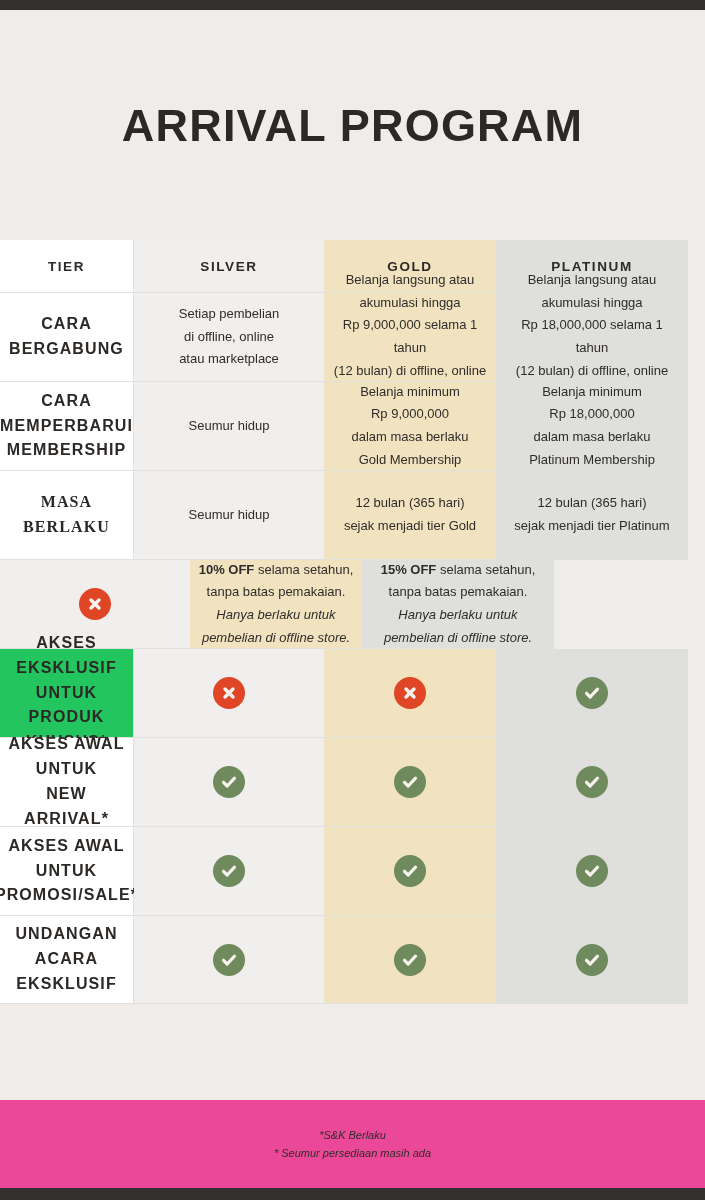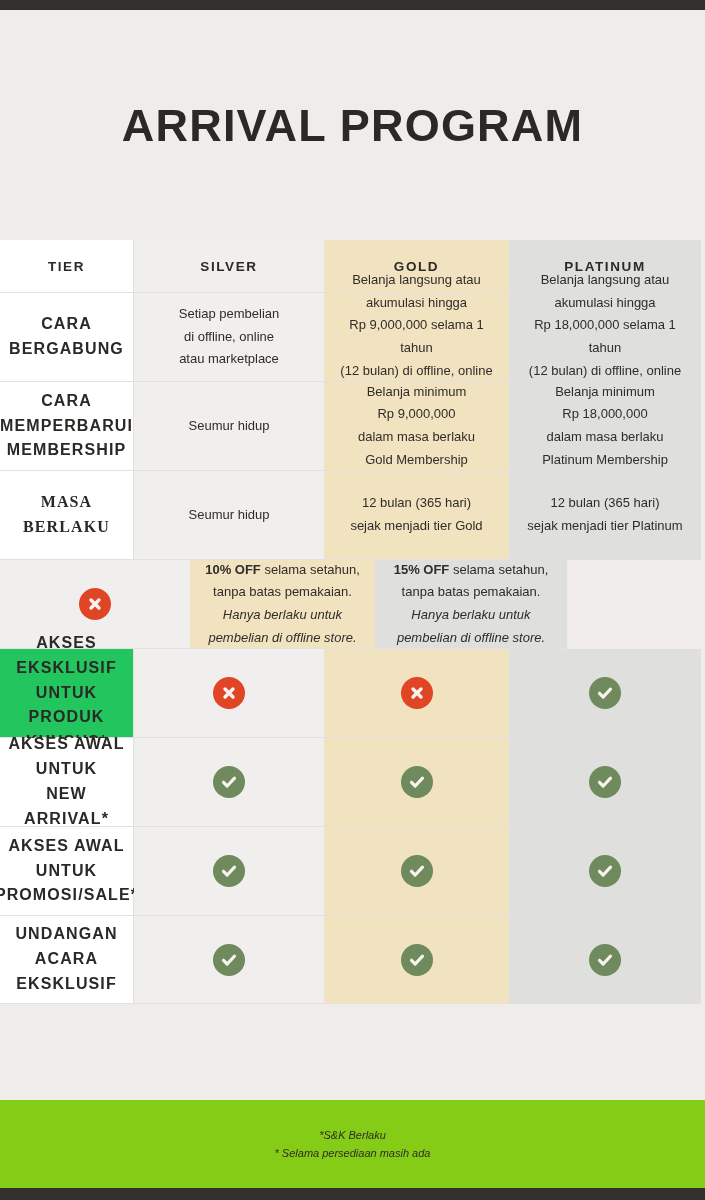--- a/index.html
+++ b/index.html
@@ -64,21 +64,21 @@
     align-items: center;
     justify-content: center;
     text-align: center;
     padding: 22px 8px;
     border-bottom: 1px solid #e3e1df;
   }
 
   
   .c-tier { width: 134px; background: #ffffff; border-right: 1px solid #e3e1df; }
   .c-silver { width: 190px; background: #f0efee; }
-  .c-gold { width: 185px; background: #f2e3c0; }
+  .c-gold { width: 172px; background: #f2e3c0; }
   .c-plat { width: 192px; background: #dfdfde; }
 
   .row-header .cell { height: 53px; border-bottom: 1px solid #e3e1df; }
   .row-header .label {
     font-size: 13.5px;
     font-weight: bold;
     letter-spacing: 1.6px;
   }
 
   .tier-label {
@@ -110,21 +110,21 @@
   .icon-cross { background: #e04526; }
   .icon-check { background: #6f8a5c; }
 
   
   .footer {
     position: absolute;
     top: 1100px;
     left: 0;
     width: 705px;
     height: 88px;
-    background: #84cc16;
+    background: #ec4899;
     display: flex;
     flex-direction: column;
     align-items: center;
     justify-content: center;
   }
   .footer-line {
     font-size: 11px;
     font-style: italic;
     line-height: 1.65;
     color: #2f2c2a;
@@ -315,16 +315,16 @@
               <path d="M4.5 10.3 L8.2 14 L15.5 6.2" fill="none" stroke="#f7f3ef" stroke-width="3.2" stroke-linecap="round" stroke-linejoin="round"></path>
             </svg>
           </div>
         </div>
       </div>
     </div>
 </div>
 
 <div class="footer">
   <div class="footer-line">*S&amp;K Berlaku</div>
-  <div class="footer-line">* Selama persediaan masih ada</div>
+  <div class="footer-line">* Seumur persediaan masih ada</div>
 </div>
 
 <div class="bar-bottom"></div>
 
 </body></html>

